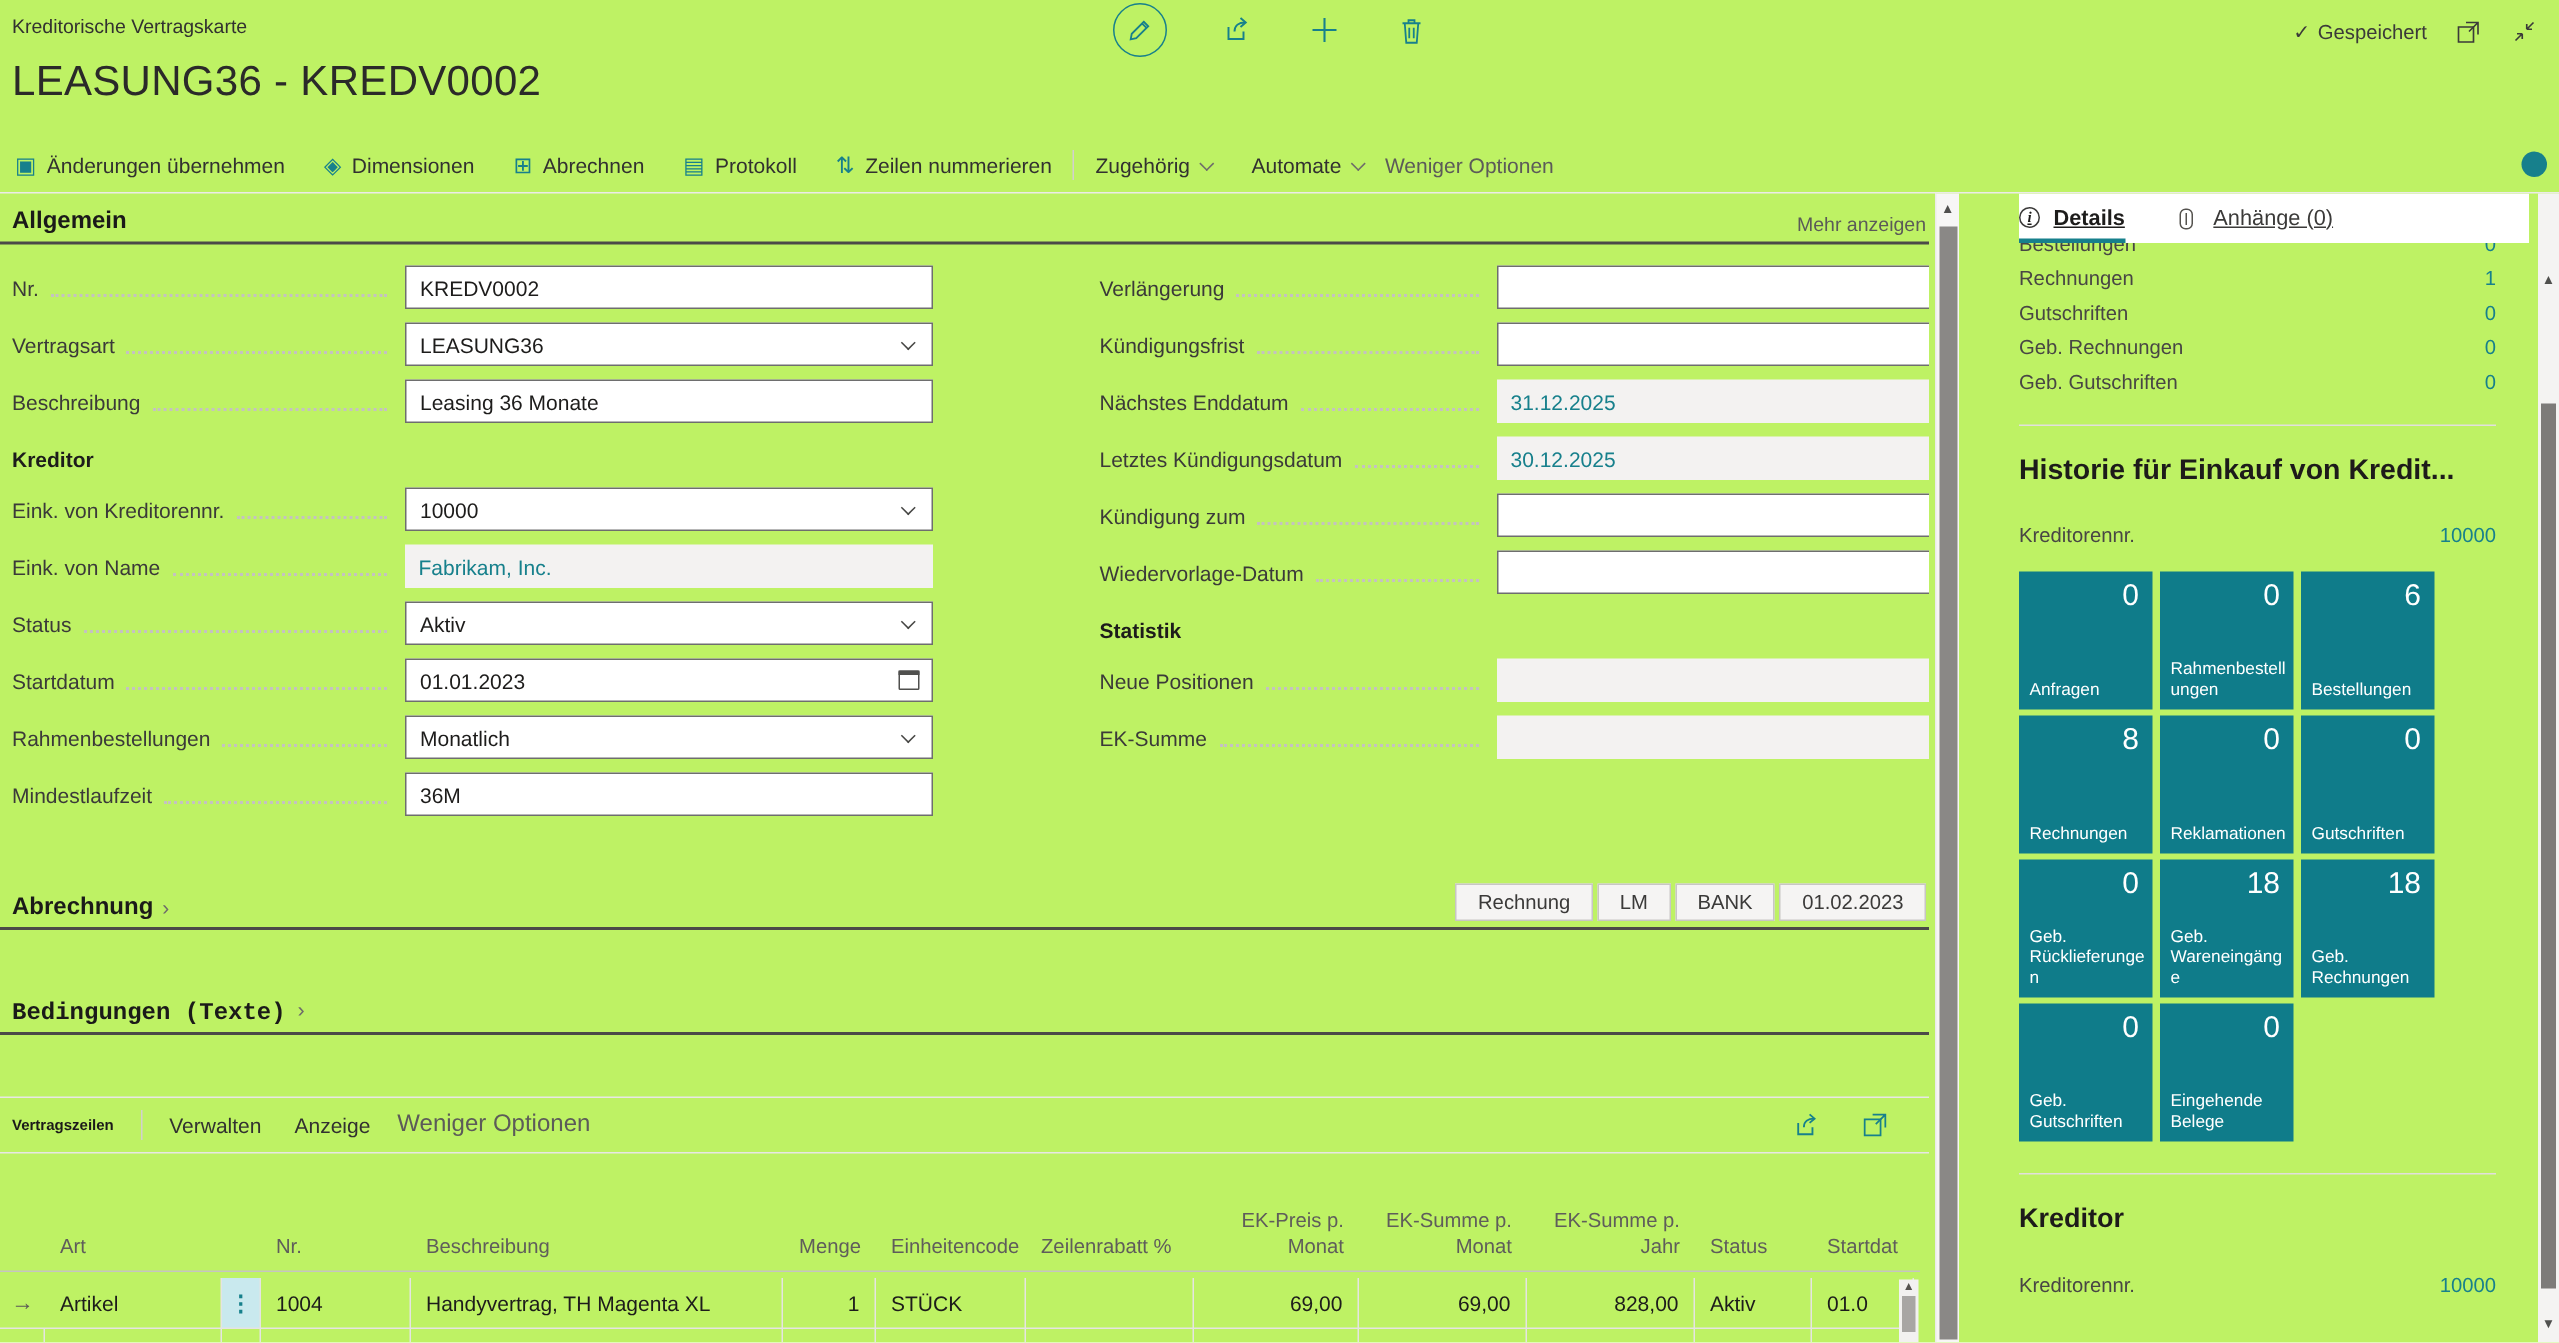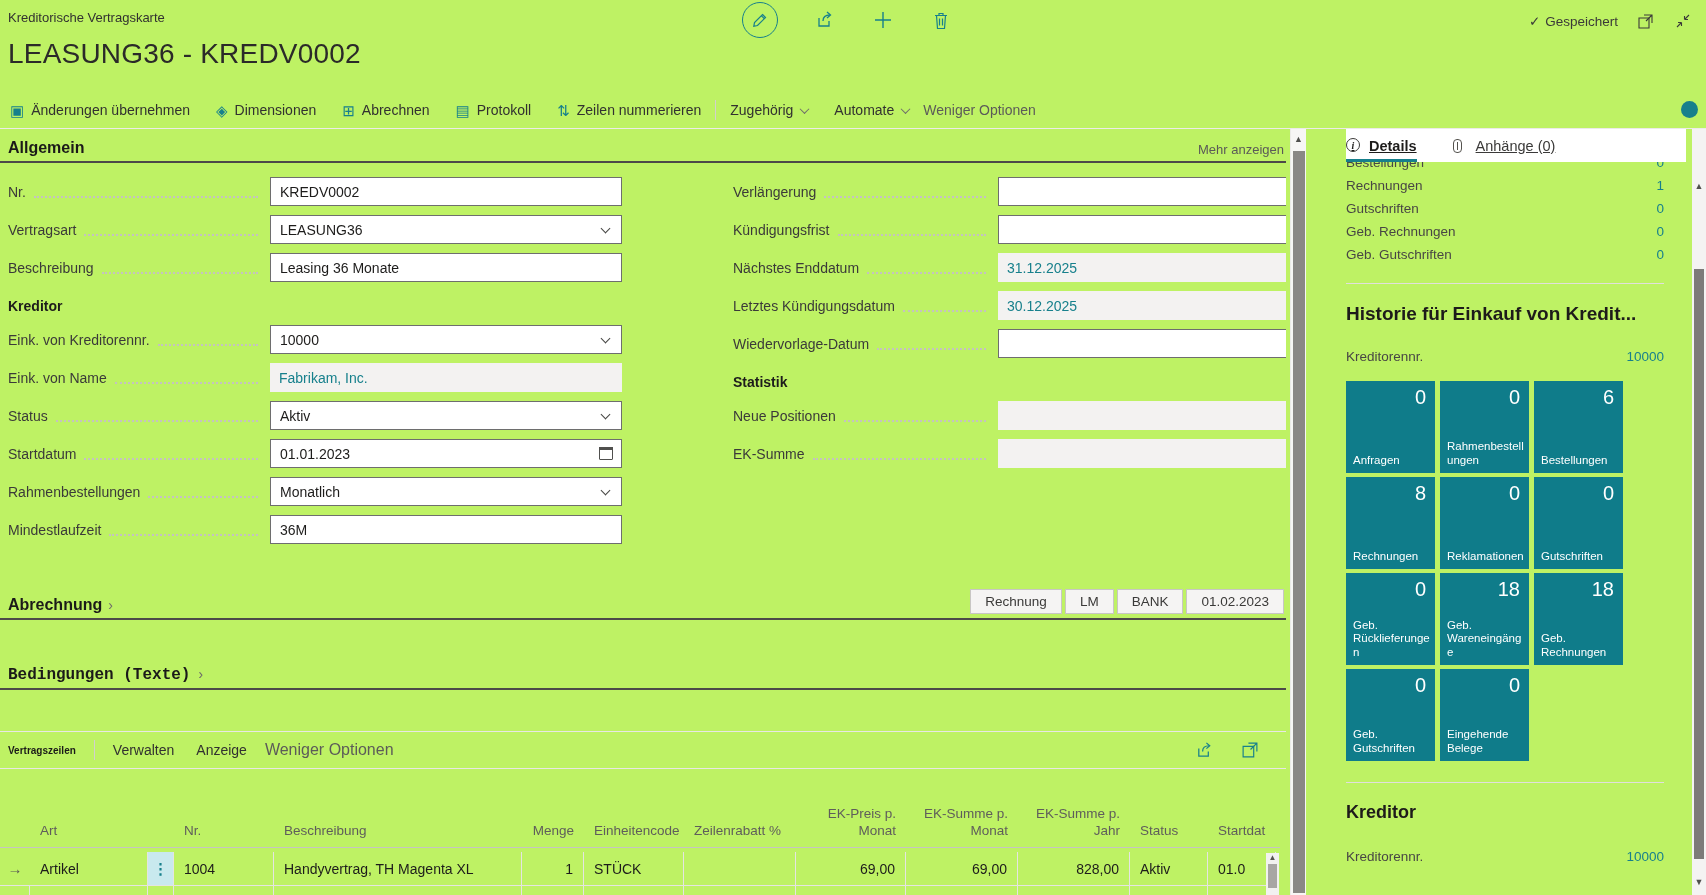--- a/index.html
+++ b/index.html
@@ -374,20 +374,31 @@
             <span class="flabel-text">Letztes Kündigungsdatum</span>
             <span class="dots"></span>
           </div>
           <div class="fctrl readonly-link">
             <span class="fvalue">30.12.2025</span>
 
           </div>
         </div>
         <div class="frow date">
           <div class="flabel">
+            <span class="flabel-text">Kündigung zum</span>
+            <span class="dots"></span>
+          </div>
+          <div class="fctrl date">
+            <span class="fvalue"></span>
+
+            <span class="cal"></span>
+          </div>
+        </div>
+        <div class="frow date">
+          <div class="flabel">
             <span class="flabel-text">Wiedervorlage-Datum</span>
             <span class="dots"></span>
           </div>
           <div class="fctrl date">
             <span class="fvalue"></span>
 
             <span class="cal"></span>
           </div>
         </div>
         <div class="frow group">

